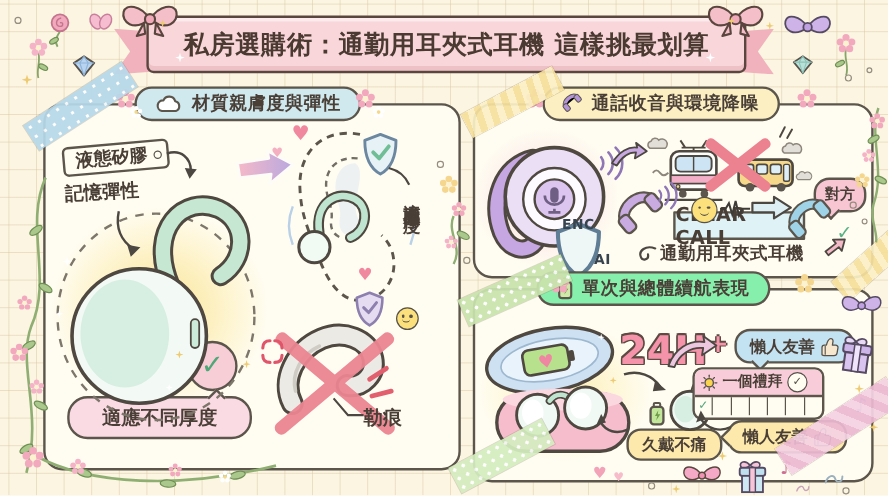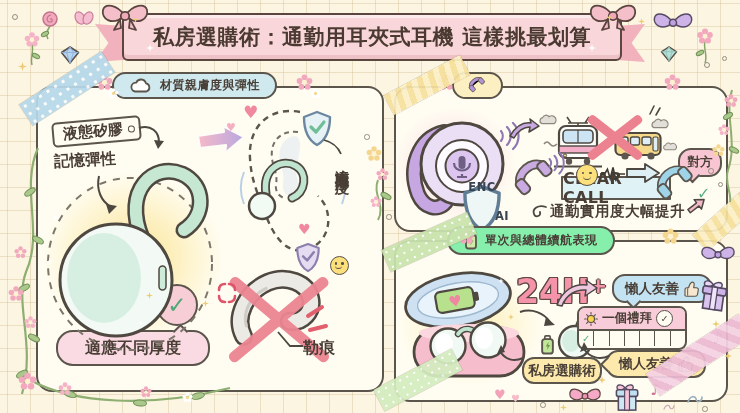--- a/index.html
+++ b/index.html
@@ -6,21 +6,21 @@
   #scene{position:relative;width:740px;height:413px;background:#fbf5e2;overflow:hidden;
          font-family:"DejaVu Sans",sans-serif;color:#4a3f37}
   .abs{position:absolute}
   .grid{position:absolute;inset:0;
     background-image:linear-gradient(rgba(213,192,150,.42) 1px,transparent 1px),
                      linear-gradient(90deg,rgba(213,192,150,.42) 1px,transparent 1px);
     background-size:23px 23px;background-position:7px 3px}
   .panel{position:absolute;background:#fffdf2;border:2px solid #5b554c;border-radius:16px;z-index:2}
   .glow{position:absolute;border-radius:50%;z-index:3;pointer-events:none}
   .pill{position:absolute;display:flex;align-items:center;gap:7px;padding:3px 15px;
-        border:2px solid #5b554c;border-radius:18px;font-weight:700;font-size:12px;z-index:7;
+        border:2px solid #5b554c;border-radius:18px;font-weight:700;font-size:15px;z-index:7;
         letter-spacing:.5px}
   .bub{position:absolute;border:2px solid #5b554c;font-weight:700;display:flex;align-items:center;
        justify-content:center;z-index:5}
   .tailsq{position:absolute;width:9px;height:9px;transform:rotate(45deg);background:inherit}
   .vtext{writing-mode:vertical-rl;text-orientation:upright;font-weight:700}
   .tape{position:absolute;z-index:8;opacity:.93;box-shadow:0 0 0 .6px rgba(120,100,80,.28)}
   .dots{background-color:#b7d9ea;background-image:radial-gradient(#ffffff 1.4px,transparent 1.5px);
         background-size:9px 9px}
   .gdots{background-color:#c9e4ad;background-image:radial-gradient(#ffffff 1.3px,transparent 1.4px);
         background-size:8px 8px}
@@ -161,20 +161,21 @@
   <div class="pill" style="left:452px;top:72px;background:#fcf0c2">
     <svg style="position:static" width="17" height="17" viewBox="0 0 40 40">
       <g transform="rotate(-40 20 20)">
         <path d="M6,14 C10,4 30,4 34,14" stroke="#5b554c" stroke-width="10" fill="none" stroke-linecap="round"></path>
         <path d="M6,14 C10,4 30,4 34,14" stroke="#b globally"></path>
         <path d="M6,14 C10,4 30,4 34,14" stroke="#b394d6" stroke-width="6.5" fill="none" stroke-linecap="round"></path>
         <rect x="1" y="10" width="10" height="15" rx="3.5" fill="#b394d6" stroke="#5b554c" stroke-width="2"></rect>
         <rect x="29" y="10" width="10" height="15" rx="3.5" fill="#b394d6" stroke="#5b554c" stroke-width="2"></rect>
       </g>
     </svg>
+    <span>通話收音與環境降噪</span>
   </div>
   <div class="pill" style="left:447px;top:226px;background:#86efac">
     <svg style="position:static" width="14" height="19" viewBox="0 0 14 19">
       <rect x="4.5" y="1" width="5" height="3.5" rx="1" fill="#fffdf2" stroke="#5b554c" stroke-width="1.6"></rect>
       <rect x="2" y="4" width="10" height="13.5" rx="2.5" fill="#cfe9a9" stroke="#5b554c" stroke-width="1.8"></rect>
       <polygon points="8,6.5 5.4,11 7.2,11 6.3,14.5 9.6,9.6 7.6,9.6" fill="#6f9d4a"></polygon>
     </svg>
     <span>單次與總體續航表現</span>
   </div>
 
@@ -599,21 +600,21 @@
   </svg>
   <div class="bub" style="left:678px;top:148px;width:40px;height:25px;border-radius:13px;background:#f8c5d2;font-size:12.5px">
     <span class="tailsq" style="bottom:-6px;left:7px;border-right:2px solid #5b554c;border-bottom:2px solid #5b554c"></span>
     <span style="position:relative">對方</span>
   </div>
   <span class="txt" style="left:697px;top:184px;font-size:16px;color:#57b183">✓</span>
 
   <svg style="left:530px;top:204px" width="18" height="15" viewBox="0 0 18 15">
     <path d="M16,3 C8,0 2,5 4,10 C5,13.5 11,13 10,8" stroke="#4c4741" stroke-width="1.8" fill="none" stroke-linecap="round"></path>
   </svg>
-  <div class="txt" style="left:550px;top:202px;font-size:14.5px;letter-spacing:.5px">通勤實用度大幅提升</div>
+  <div class="txt" style="left:550px;top:202px;font-size:14.5px;letter-spacing:.5px">通勤用耳夾式耳機</div>
   <svg style="left:686px;top:196px;transform:rotate(-38deg)" width="22" height="18" viewBox="0 0 22 18">
     <polygon points="1,7 12,7 12,3 20,9 12,15 12,11 1,11" fill="#f3b9c6" stroke="#4c4741" stroke-width="1.5" stroke-linejoin="round"></polygon>
   </svg>
 
   <svg style="left:400px;top:270px" width="132" height="114" viewBox="0 0 132 114">
     <g transform="rotate(-10 58 30)">
       <ellipse cx="58" cy="30" rx="53" ry="26" fill="#cde1f2" stroke="#4e4840" stroke-width="2.8"></ellipse>
       <ellipse cx="58" cy="30" rx="41" ry="17" fill="#e9f3fb" stroke="#9db8cf" stroke-width="1.4"></ellipse>
       <rect x="36" y="19" width="38" height="21" rx="5" fill="#b7e18c" stroke="#4e4840" stroke-width="2.2"></rect>
       <rect x="74" y="25" width="5" height="9" rx="1.5" fill="#4e4840"></rect>
@@ -647,21 +648,21 @@
     <polygon points="8,6.5 5.4,11 7.2,11 6.3,14.5 9.6,9.6 7.6,9.6" fill="#6f9d4a"></polygon>
   </svg>
   <svg style="left:556px;top:312px" width="42" height="50" viewBox="0 0 42 50">
     <path d="M24,22 C20,8 32,2 38,8" stroke="#4e4840" stroke-width="8" fill="none" stroke-linecap="round"></path>
     <path d="M24,22 C20,8 32,2 38,8" stroke="#bfe4cf" stroke-width="4.6" fill="none" stroke-linecap="round"></path>
     <circle cx="19" cy="30" r="16" fill="#f0f9f3" stroke="#4e4840" stroke-width="2.4"></circle>
     <ellipse cx="15" cy="29" rx="9" ry="11" fill="#d7efe2"></ellipse>
   </svg>
 
   <div class="bub" style="left:522px;top:357px;width:76px;height:23px;border-radius:12px;background:#fce9ab;font-size:13.5px">
-    <span>私房選購術</span>
+    <span>久戴不痛</span>
   </div>
   <svg style="left:496px;top:344px" width="28" height="18" viewBox="0 0 28 18">
     <path d="M27,14 C18,18 9,16 4,7" stroke="#4c4741" stroke-width="2" fill="none"></path>
     <polygon points="1,10 5,1 9,8" fill="#4c4741"></polygon>
   </svg>
 
   <svg style="left:556px;top:280px" width="42" height="27" viewBox="0 0 42 27">
     <path d="M1,25 C6,11 18,3 31,5 L30,0 L41,8 L29,16 L30,10 C20,9 10,15 6,26 Z" fill="#ecc7df" stroke="#4c4741" stroke-width="1.5" stroke-linejoin="round"></path>
   </svg>
 

